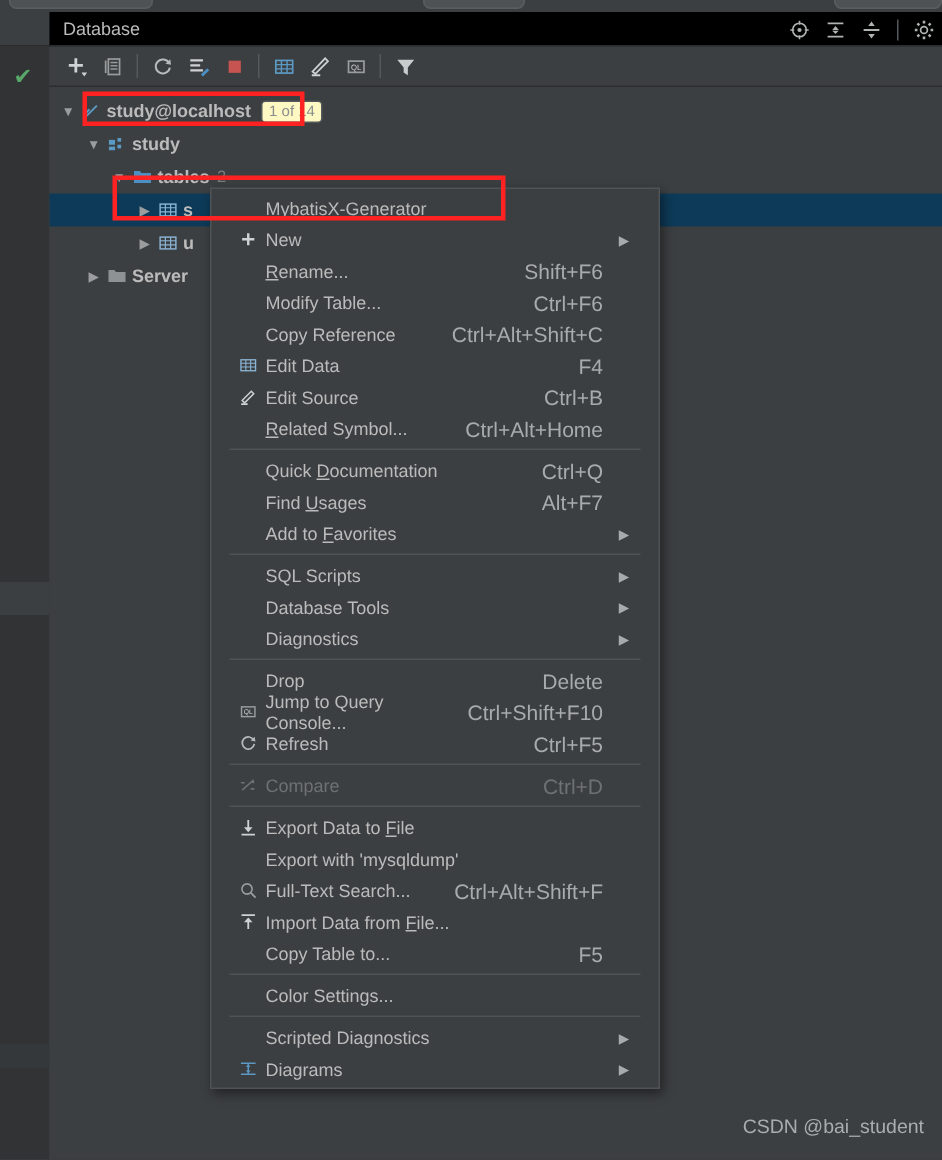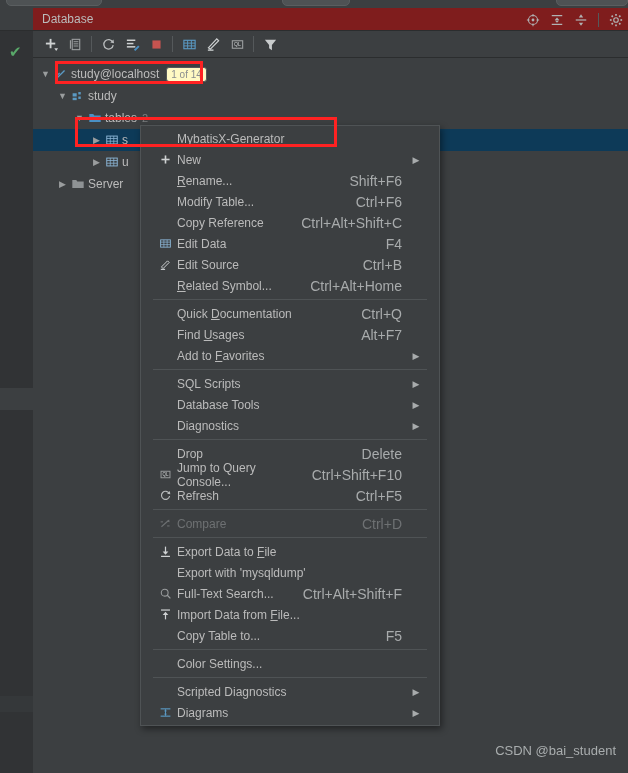--- a/index.html
+++ b/index.html
@@ -43,21 +43,21 @@
     background: #3c3f41;
   }
   .left-strip .bottomband {
     position: absolute; left: 0; top: 688px; width: 33px; height: 16px;
     background: #35383a;
   }
 
   
   .header {
     position: absolute; left: 33px; top: 8px; width: 595px; height: 23px;
-    background: #7f1d1d; border-bottom: 1px solid #2b2d2e;
+    background: #000000; border-bottom: 1px solid #2b2d2e;
   }
   .header .title {
     position: absolute; left: 9px; top: 4px;
     font-size: 12px; color: #bbbbbb;
   }
   .header .tools {
     position: absolute; right: 2px; top: 2px; height: 20px;
     display: flex; align-items: center; gap: 4px;
   }
   .hicon { width: 20px; height: 20px; display: flex; align-items: center; justify-content: center; }
@@ -81,21 +81,21 @@
     position: absolute; left: 0; width: 595px; height: 22px;
     display: flex; align-items: center; font-size: 12px; color: #bbbbbb;
     white-space: nowrap;
   }
   .trow.selected { background: #0d3a58; }
   .arrow {
     width: 13px; height: 22px; display: flex; align-items: center; justify-content: center;
     color: #9a9d9e; font-size: 9px;
   }
   .tico { width: 17px; height: 22px; display: flex; align-items: center; justify-content: center; }
-  .tlabel { padding-left: 2px; }
+  .tlabel { padding-left: 2px; font-weight: bold; }
   .tcount { color: #7a7d7e; padding-left: 5px; font-size: 11px; }
   .badge {
     margin-left: 7px; font-size: 10px; color: #8a8d8e;
     background: #fef9c3; border: 1px solid #55585a; border-radius: 3px;
     padding: 0px 4px; line-height: 13px; display: inline-block;
   }
 
   
   .ctx {
     position: absolute; left: 140px; top: 125px; width: 300px;

